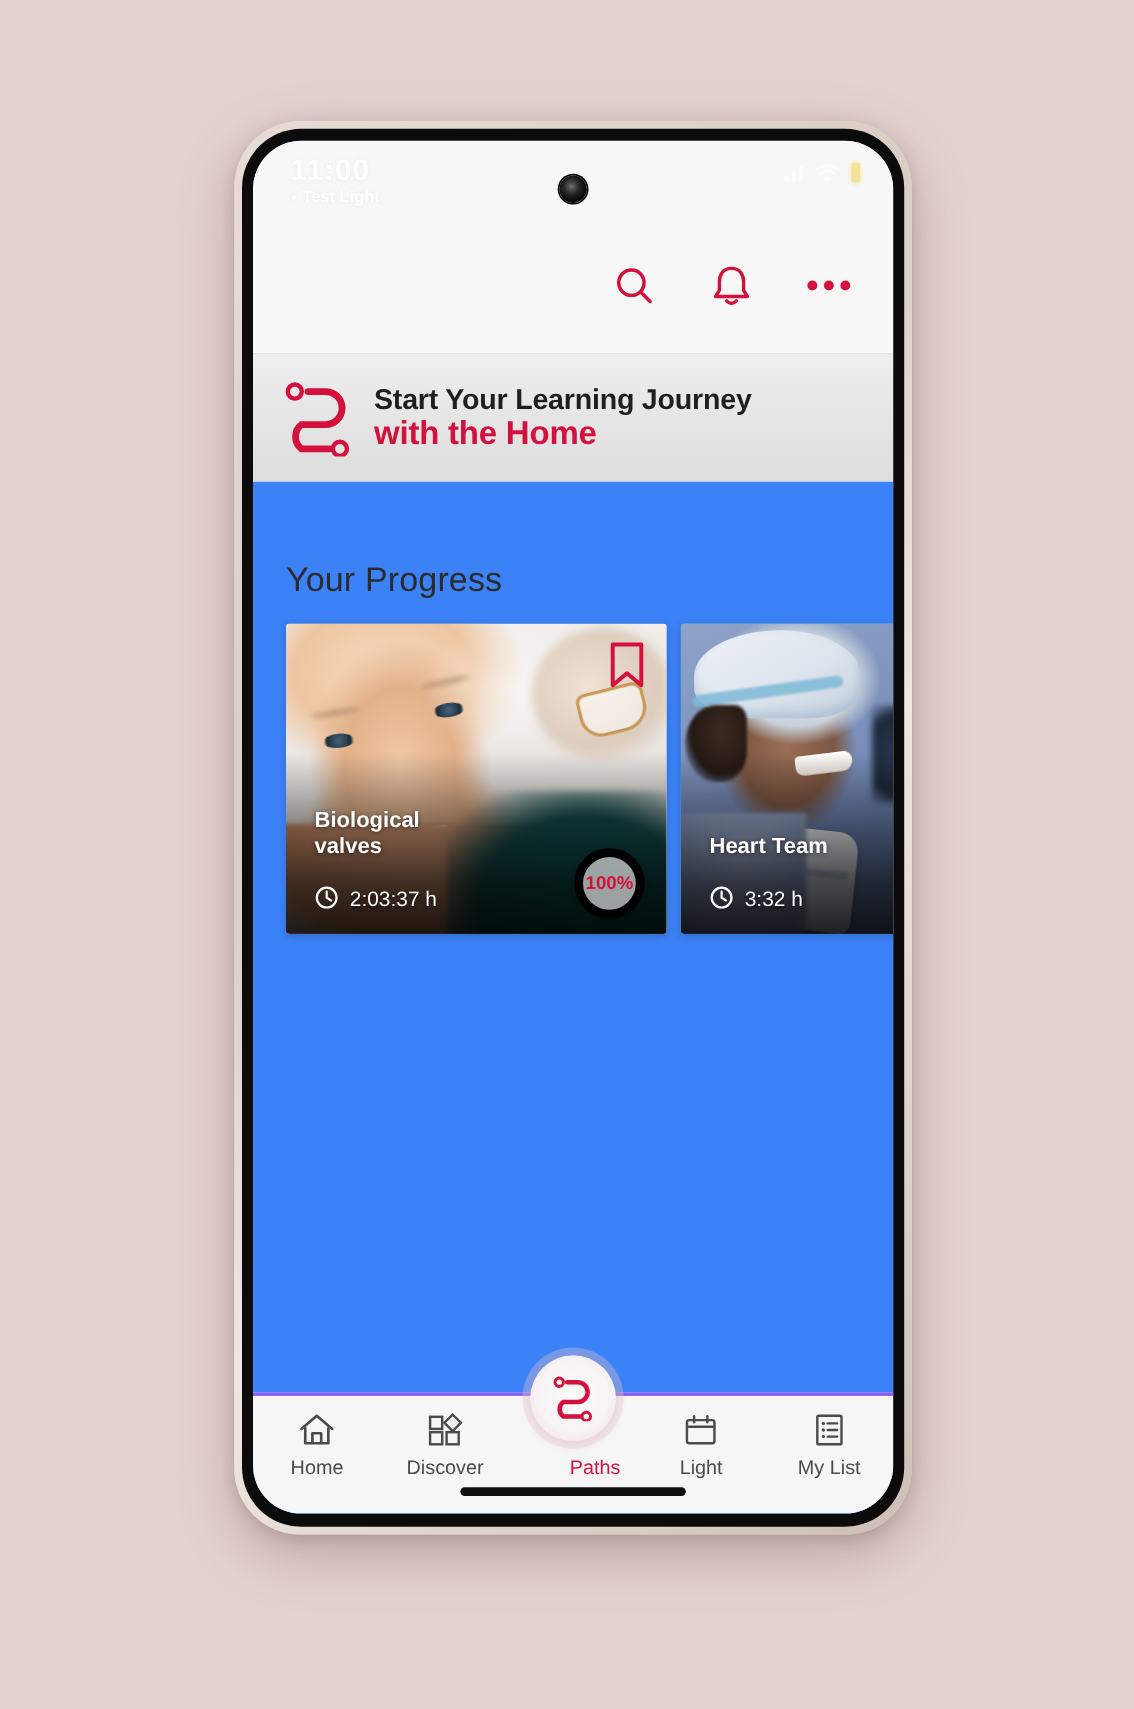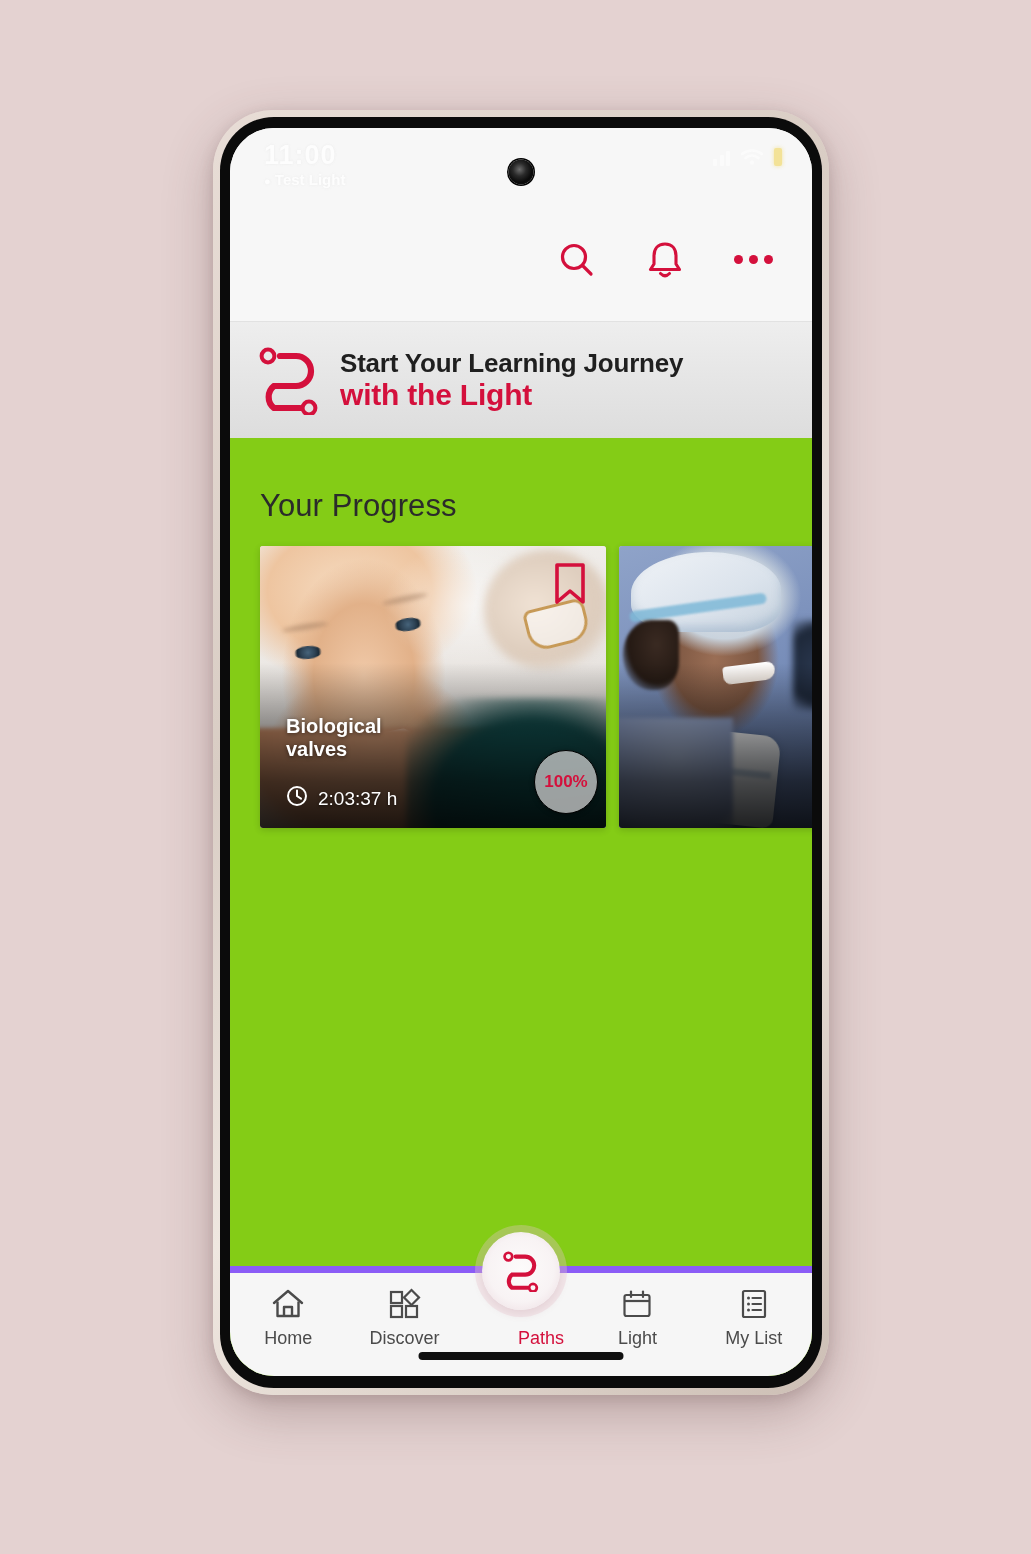--- a/index.html
+++ b/index.html
@@ -160,24 +160,24 @@
     font-size: 30px;
     font-weight: bold;
     color: #d4103c;
     letter-spacing: -0.2px;
     white-space: nowrap;
   }
 
   
   #content {
     flex: 1 1 auto;
-    background: #84cc16;
+    background: #3b82f6;
     position: relative;
     overflow: hidden;
-    padding-top: 50px;
+    padding-top: 71px;
   }
 
   .section-title {
     font-size: 31px;
     color: #2b2b2b;
     font-weight: normal;
     padding-left: 30px;
     margin-bottom: 22px;
     letter-spacing: 0.1px;
   }
@@ -338,23 +338,23 @@
   #card-heartteam .card-title { white-space: nowrap; }
   .card-meta { display: flex; align-items: center; gap: 10px; font-size: 19px; }
   .card-meta .dur { text-shadow: 0 1px 3px rgba(0,0,0,0.6); }
 
   .bookmark-btn {
     position: absolute; right: 18px; top: 16px;
     width: 36px; height: 44px; cursor: pointer;
   }
 
   .progress-badge {
-    position: absolute; right: 8px; bottom: 14px;
+    position: absolute; right: 20px; bottom: 14px;
     width: 64px; height: 64px; border-radius: 50%;
-    border: 1px solid #000000;
+    border: 8px solid #000000;
     background: rgba(215,215,215,0.72);
     display: flex; align-items: center; justify-content: center;
     font-size: 17px; font-weight: bold; color: #d4103c;
     box-shadow: 0 1px 5px rgba(0,0,0,0.35);
   }
 
   
   #explore-section { margin-top: 44px; }
   #explore-row { padding-left: 30px; display: flex; gap: 13px; }
   .explore-card {
@@ -372,21 +372,21 @@
       radial-gradient(ellipse 90px 70px at 95% 66%, #b9a094 0%, #9c8478 60%, rgba(156,132,120,0) 85%),
       linear-gradient(100deg, #ffffff 0%, #fbf8f5 34%, #f0e6de 62%, #e6d8cd 100%);
   }
   .explore-bookmark { position: absolute; right: 24px; top: 30px; width: 36px; height: 44px; cursor: pointer; }
 
   
   #bottom-nav {
     position: absolute; left: 0; right: 0; bottom: 0;
     height: 110px;
     background: #f6f6f6;
-    border-top: 7px solid #8b5cf6;
+    border-top: 3px solid #8b5cf6;
     display: flex;
     align-items: flex-start;
     padding-top: 14px;
     z-index: 6;
   }
   .nav-item {
     flex: 1 1 0;
     display: flex; flex-direction: column;
     align-items: center; gap: 7px;
     cursor: pointer;
@@ -477,21 +477,21 @@
       <div id="hero-banner">
         <div id="hero-logo">
           <svg width="66" height="70" viewBox="0 0 66 70">
             <circle cx="12" cy="11" r="6.4" stroke="#d4103c" stroke-width="4" fill="none"></circle>
             <path d="M24 11 L40 11 A15 15 0 0 1 40 41 L18 41 A14 14 0 0 0 18 63 L44 63" stroke="#d4103c" stroke-width="6.2" fill="none" stroke-linecap="round"></path>
             <circle cx="53" cy="63" r="6.4" stroke="#d4103c" stroke-width="4" fill="none"></circle>
           </svg>
         </div>
         <div id="hero-text">
           <div class="hero-line1">Start Your Learning Journey</div>
-          <div class="hero-line2">with the Light</div>
+          <div class="hero-line2">with the Home</div>
         </div>
       </div>
 
       <div id="content">
 
         <div>
           <div class="section-title">Your Progress</div>
 
           <div id="progress-row">
 
@@ -539,20 +539,32 @@
                 <div class="ps-capband"></div>
                 <div class="ps-hair"></div>
                 <div class="ps-smile"></div>
                 <div class="ps-dark"></div>
                 <div class="ps-mask"></div>
                 <div class="ps-maskline"></div>
                 <div class="ps-shoulderL"></div>
               </div>
               <div class="card-shade"></div>
 
+              <div class="card-body">
+                <div class="card-title">Heart Team</div>
+                <div class="card-meta">
+                  <span>
+                    <svg width="22" height="22" viewBox="0 0 22 22">
+                      <circle cx="11" cy="11" r="9" stroke="#ffffff" stroke-width="2" fill="none"></circle>
+                      <path d="M11 5.5 L11 11 L15 13.6" stroke="#ffffff" stroke-width="2" fill="none" stroke-linecap="round"></path>
+                    </svg>
+                  </span>
+                  <span class="dur">3:32 h</span>
+                </div>
+              </div>
             </div>
 
           </div>
         </div>
 
 
         <div id="paths-fab">
           <svg width="40" height="42" viewBox="0 0 66 70">
             <circle cx="12" cy="11" r="6.4" stroke="#d4103c" stroke-width="4.5" fill="none"></circle>
             <path d="M24 11 L40 11 A15 15 0 0 1 40 41 L18 41 A14 14 0 0 0 18 63 L44 63" stroke="#d4103c" stroke-width="6.8" fill="none" stroke-linecap="round"></path>

